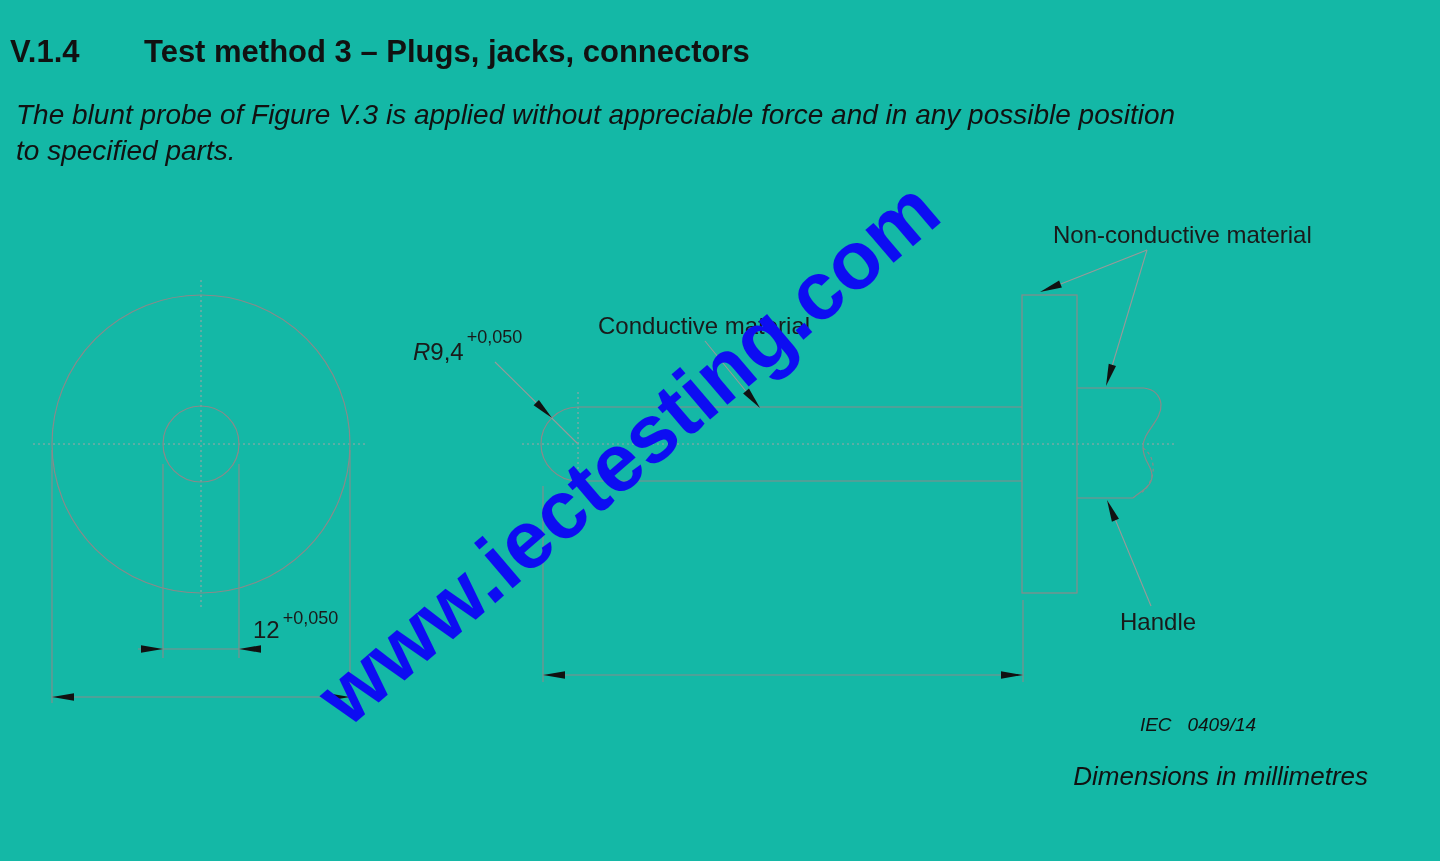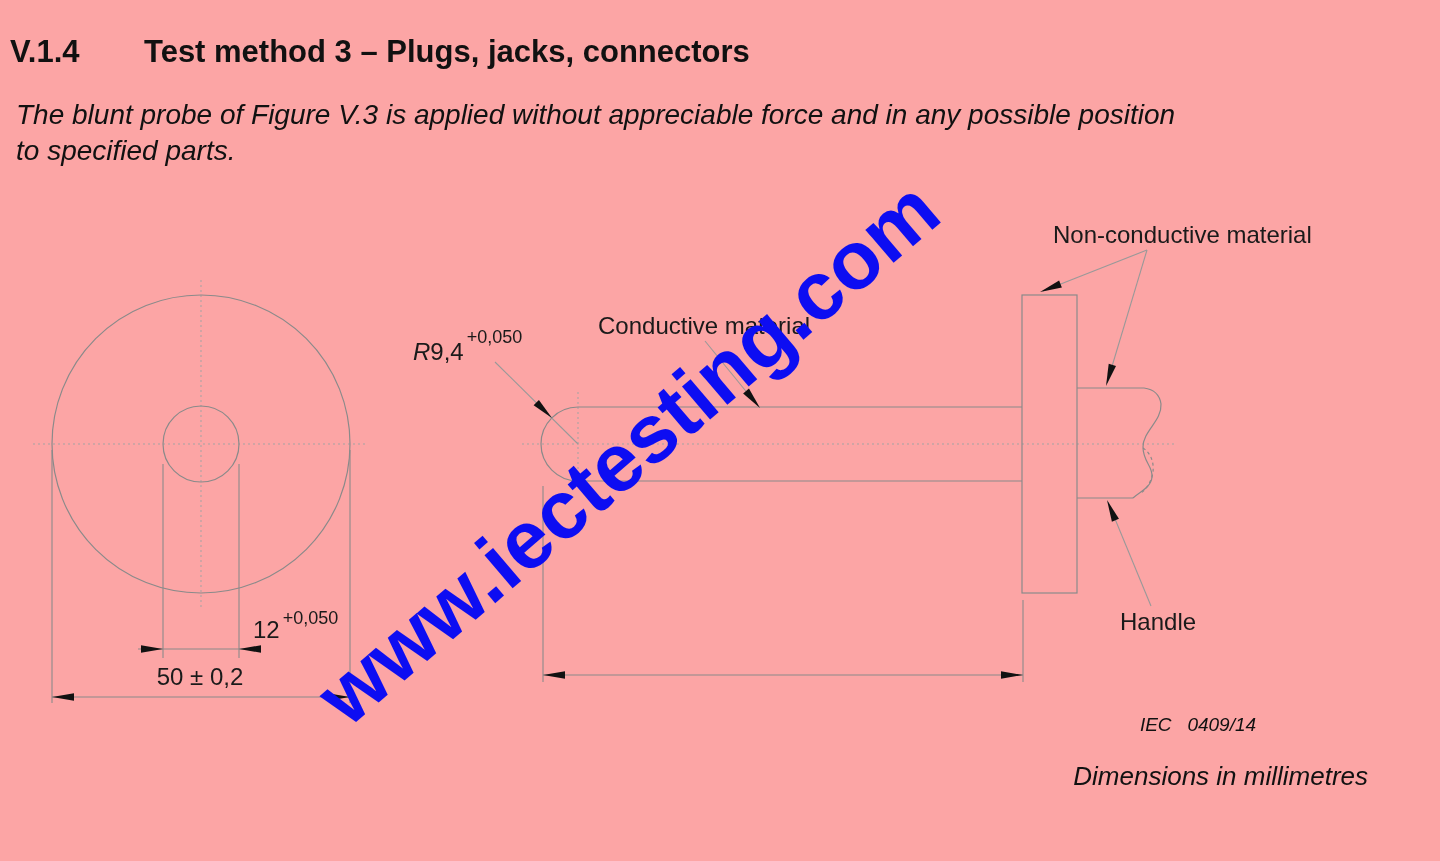--- a/index.html
+++ b/index.html
@@ -1,17 +1,17 @@
 <!DOCTYPE html>
 <html><head>
 <meta charset="utf-8">
 <style>
   html,body{margin:0;padding:0;background:#ffffff;}
   .page{
-    position:relative;width:1440px;height:861px;background:#fca5a5;overflow:hidden;
+    position:relative;width:1440px;height:861px;background:#14b8a6;overflow:hidden;
     font-family:"Liberation Sans", sans-serif;color:#111;
   }
   .drawing-svg{position:absolute;left:0;top:0;}
   
   .heading{position:absolute;left:10px;top:34px;font-size:31px;font-weight:bold;white-space:nowrap;}
   .heading .sec-num{position:absolute;left:0;top:0;}
   .heading .sec-title{position:absolute;left:134px;top:0;}
   .para{position:absolute;left:16px;top:97px;font-size:28px;font-style:italic;line-height:36px;white-space:nowrap;}
   .caption{position:absolute;left:395px;top:806px;width:600px;text-align:center;
            font-size:31px;font-weight:bold;white-space:nowrap;}
@@ -124,21 +124,20 @@
       </span>
   </div>
 
   <div class="dim" style="left:253px;top:616px">
     <span>12</span><span class="tolstack t12">
         <span>+0,05</span>
         <span>0</span>
       </span>
   </div>
 
-  <div class="dim center" style="left:110px;top:663px">50 ± 0,2</div>
 
 
   <div class="iec-ref">IEC   0409/14</div>
   <div class="units-note">Dimensions in millimetres</div>
 
   <div class="watermark">www.iectesting.com</div>
 
 </div>
 
 </body></html>

